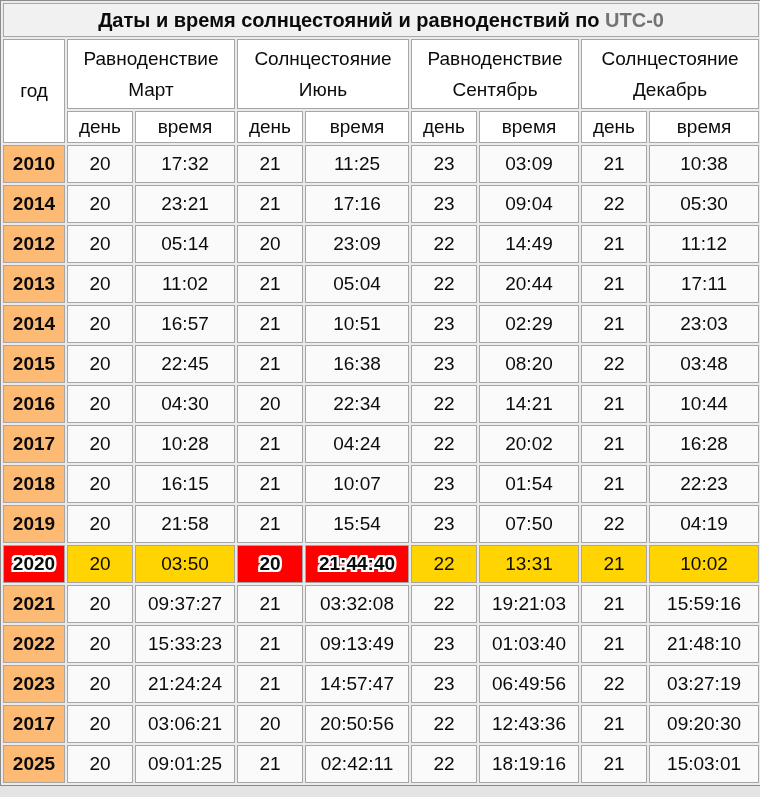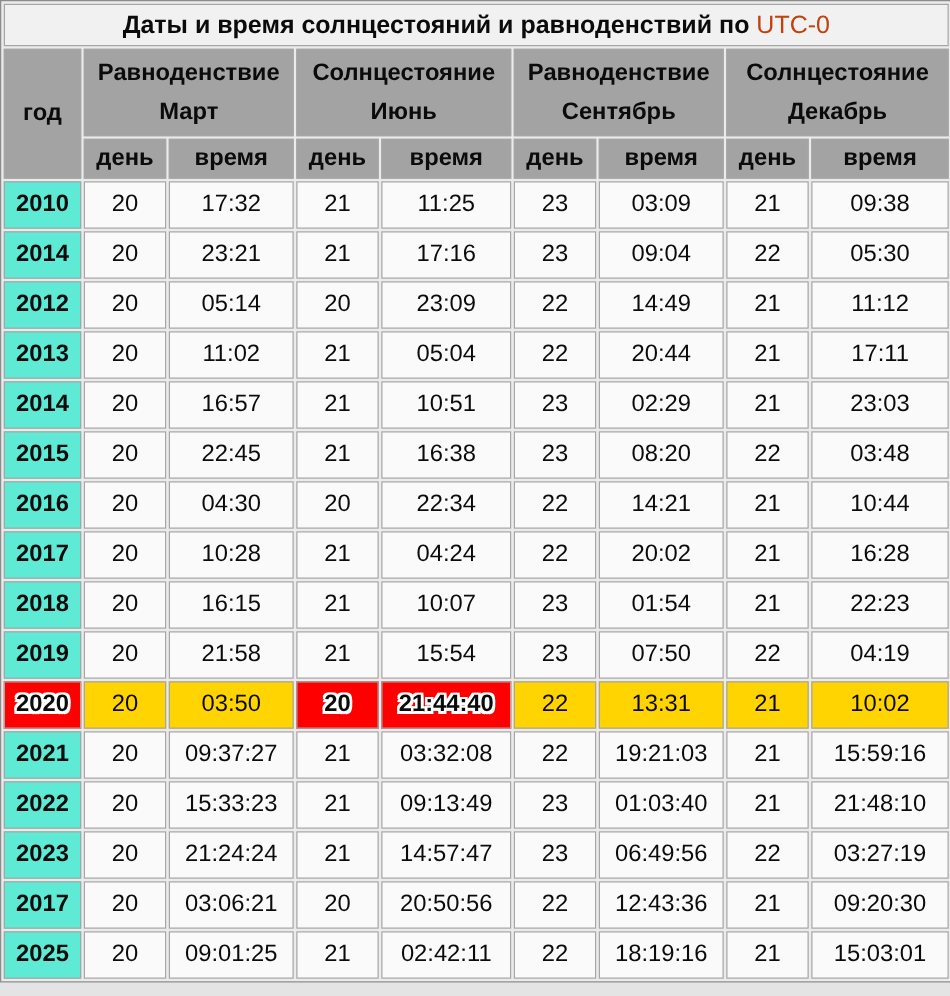--- a/index.html
+++ b/index.html
@@ -28,35 +28,35 @@
   table.solstice td {
     border: 1px solid #a6a6a6;
     box-sizing: border-box;
     text-align: center;
     vertical-align: middle;
     padding: 0 2px;
     overflow: hidden;
     white-space: nowrap;
   }
   td.cell   { background: #fafafa; font-weight: 400; height: 38px; }
-  th.year   { background: #5eead4; font-weight: 700; height: 38px; }
-  th.head   { background: #a3a3a3; font-weight: 700; }
+  th.year   { background: #fdba74; font-weight: 700; height: 38px; }
+  th.head   { background: #ffffff; font-weight: 400; }
   tr.title-row th {
     background: #f1f1f1;
     font-weight: 700;
     font-size: 20px;
     height: 34px;
   }
   tr.season-row th { height: 70px; }
   tr.sub-row th    { height: 32px; }
   .season-line { line-height: 31px; }
   a.utc-link {
-    color: #c2410c;
+    color: #737373;
     text-decoration: none;
-    font-weight: 400;
+    font-weight: 700;
     cursor: pointer;
   }
   
   td.yellow, th.yellow { background: #ffd400; }
   td.red, th.red {
     background: #ff0000;
     font-weight: 700;
     text-shadow:
       -2px -2px 0 #fff,  2px -2px 0 #fff,
       -2px  2px 0 #fff,  2px  2px 0 #fff,
@@ -124,21 +124,21 @@
     <tbody>
         <tr>
           <th class="year">2010</th>
           <td class="cell">20</td>
           <td class="cell">17:32</td>
           <td class="cell">21</td>
           <td class="cell">11:25</td>
           <td class="cell">23</td>
           <td class="cell">03:09</td>
           <td class="cell">21</td>
-          <td class="cell">09:38</td>
+          <td class="cell">10:38</td>
         </tr>
         <tr>
           <th class="year">2014</th>
           <td class="cell">20</td>
           <td class="cell">23:21</td>
           <td class="cell">21</td>
           <td class="cell">17:16</td>
           <td class="cell">23</td>
           <td class="cell">09:04</td>
           <td class="cell">22</td>

